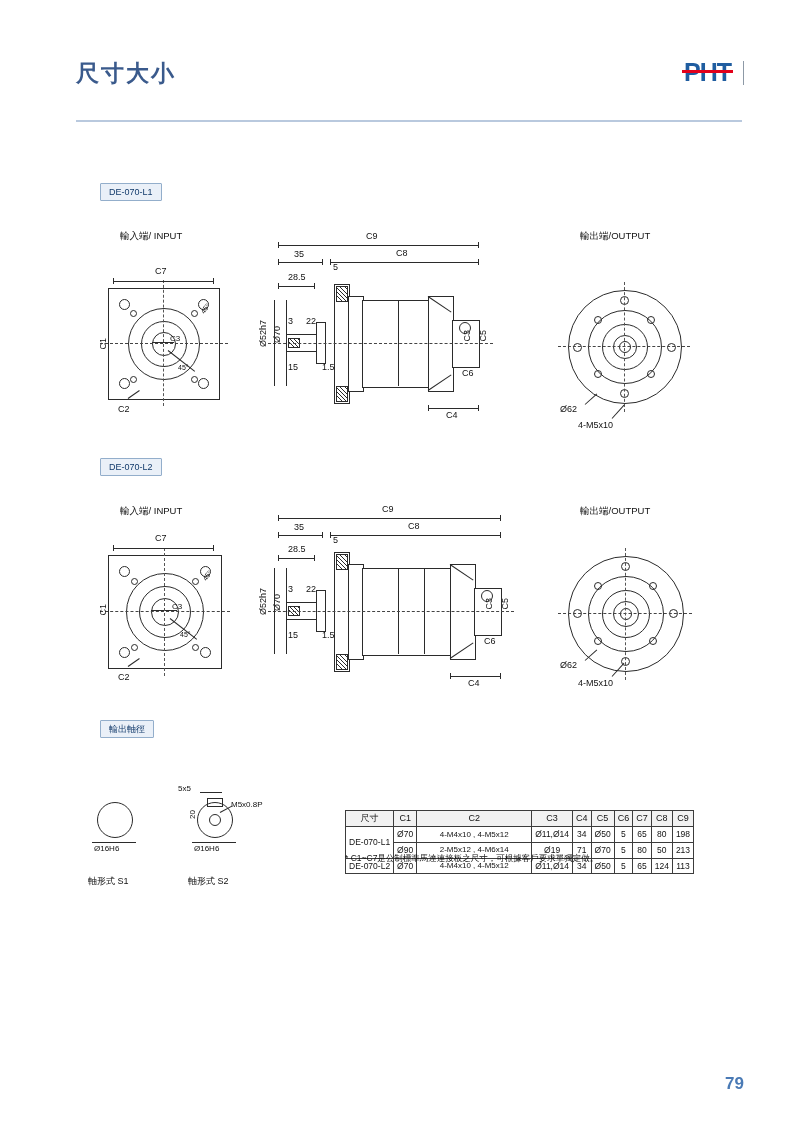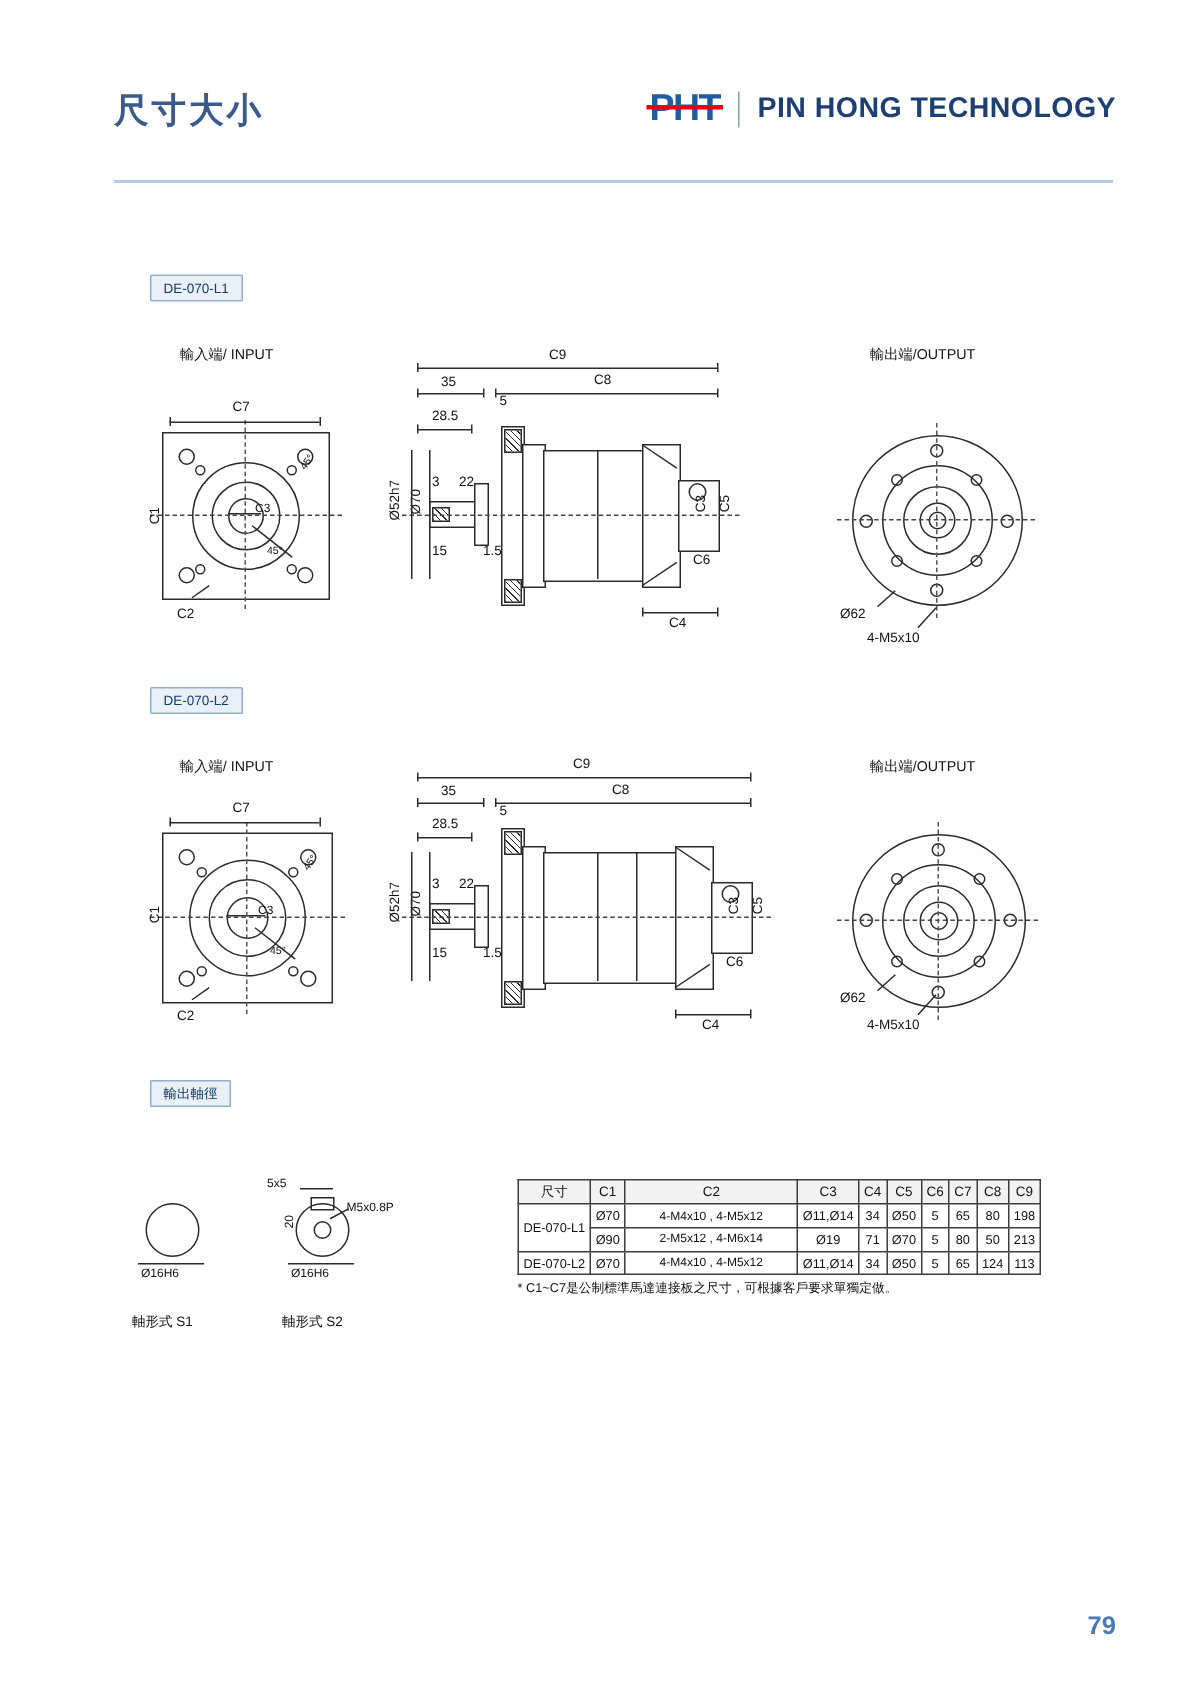--- a/index.html
+++ b/index.html
@@ -54,21 +54,21 @@
   .fillw{background:#ffffff;}
   .hatch{
     position:absolute;
     background:repeating-linear-gradient(45deg,#2b2b2b 0 .6px,transparent .6px 3px);
     border:1px solid #2b2b2b;
   }
   
   .tick{position:absolute;width:1px;height:6px;background:#2b2b2b;}
   
   .spec-table{
-    position:absolute;left:345px;top:786px;border-collapse:collapse;
+    position:absolute;left:345px;top:810px;border-collapse:collapse;
     font-size:8.5px;color:#111;
   }
   .spec-table th,.spec-table td{
     border:1px solid #3c3c3c;padding:2px 3px;text-align:center;white-space:nowrap;
     font-weight:normal;line-height:1.25;
   }
   .spec-table th{background:#f2f2f2;font-size:9px;}
   .spec-table td.rowhdr{font-size:8.5px;}
   .spec-table td.c2{font-size:8px;}
   .table-note{
@@ -85,21 +85,20 @@
 <body>
 
 <div class="page-title">尺寸大小</div>
 
 <div class="brand">
   <div class="brand-logo">
     <span>PHT</span>
     <span class="strike"></span>
   </div>
   <div class="brand-div"></div>
-  <div class="brand-name">PIN HONG TECHNOLOGY</div>
 </div>
 <div class="title-rule"></div>
 
 <div class="tag" style="left:100px;top:183px;">DE-070-L1</div>
 
 <div class="cap" style="left:120px;top:230px;">輸入端/ INPUT</div>
 <div class="cap" style="left:580px;top:230px;">輸出端/OUTPUT</div>
 
 <div>
 

